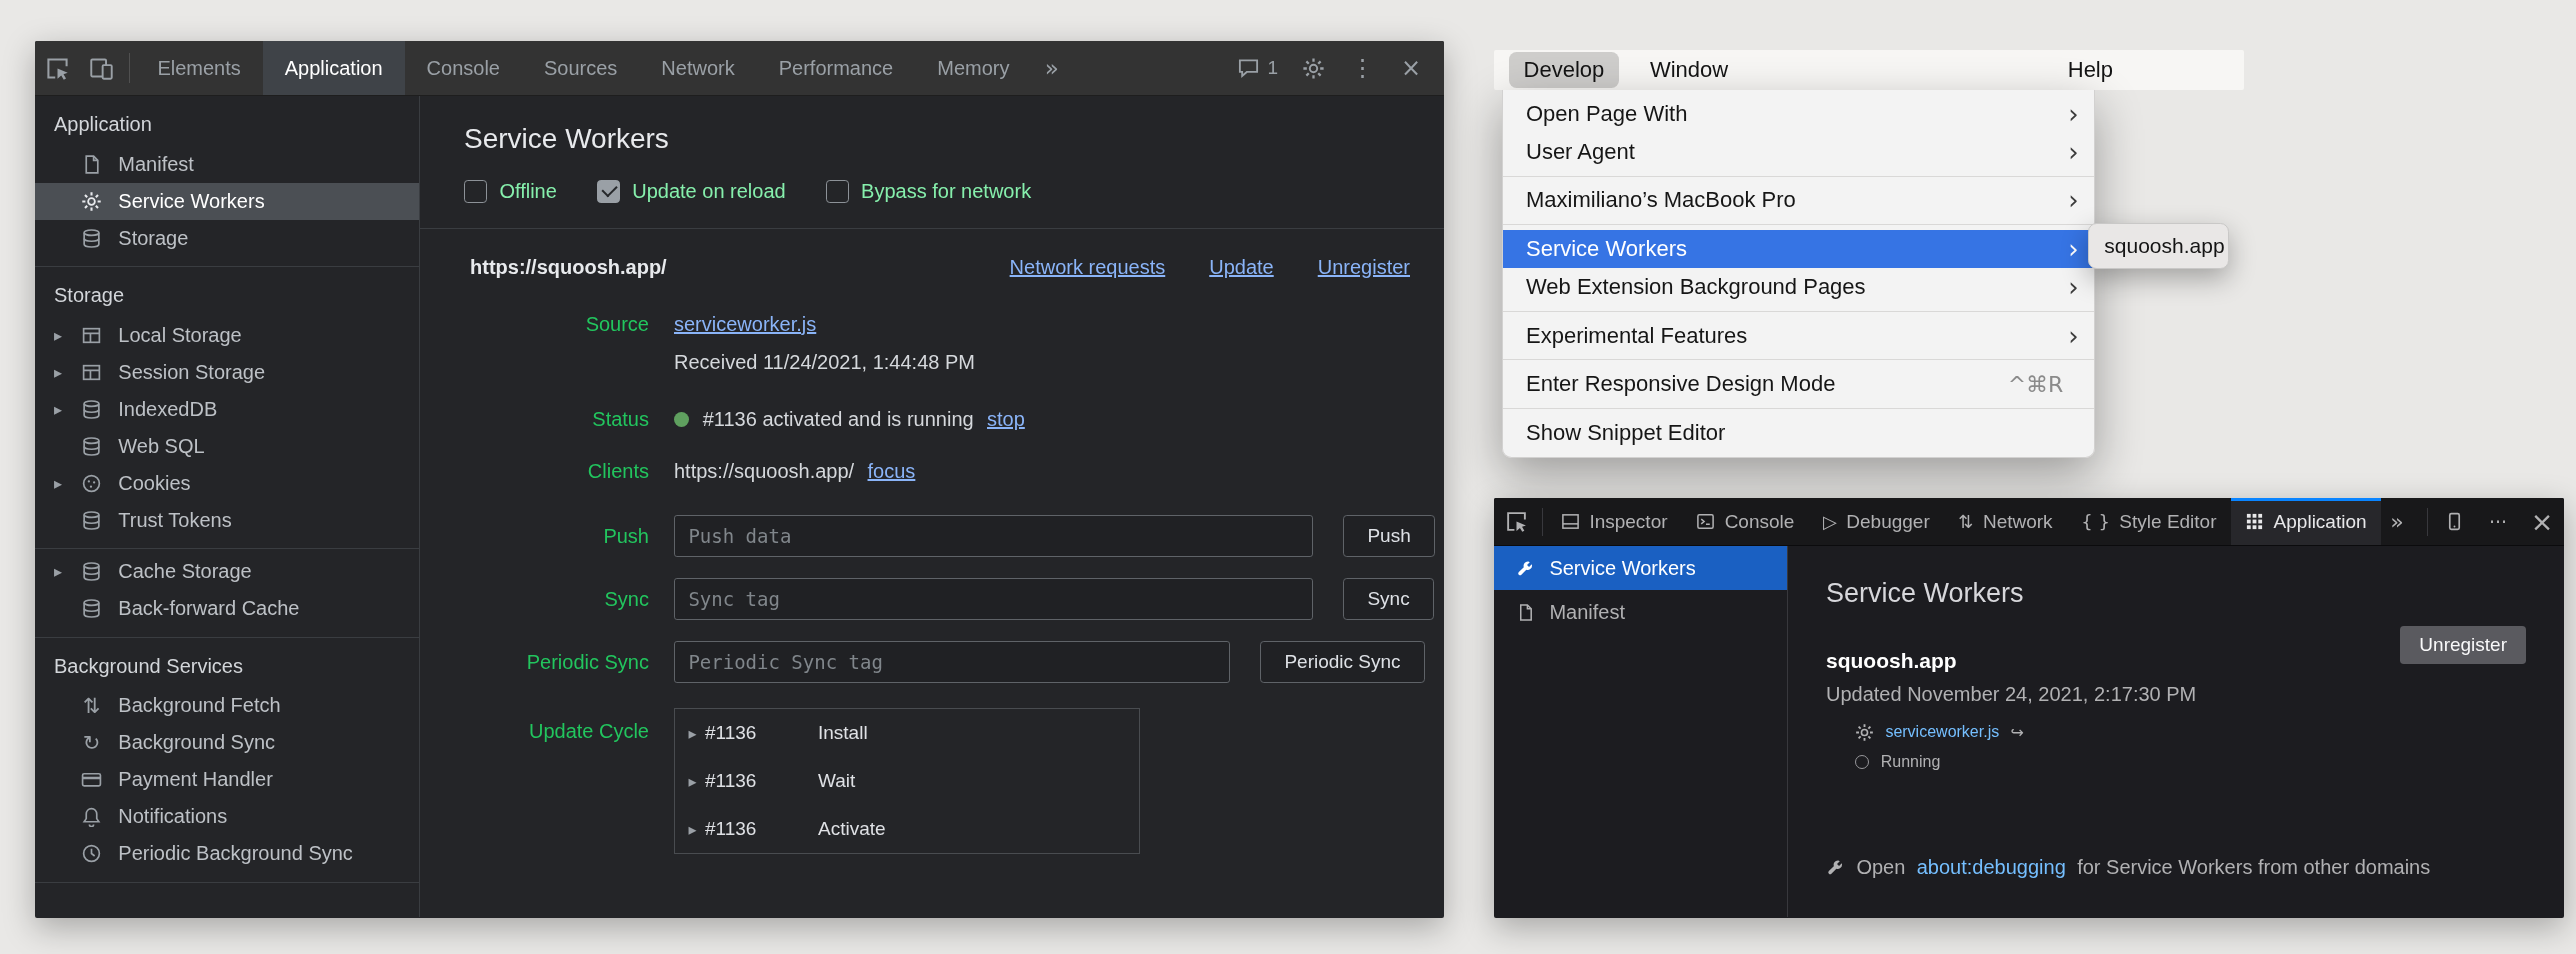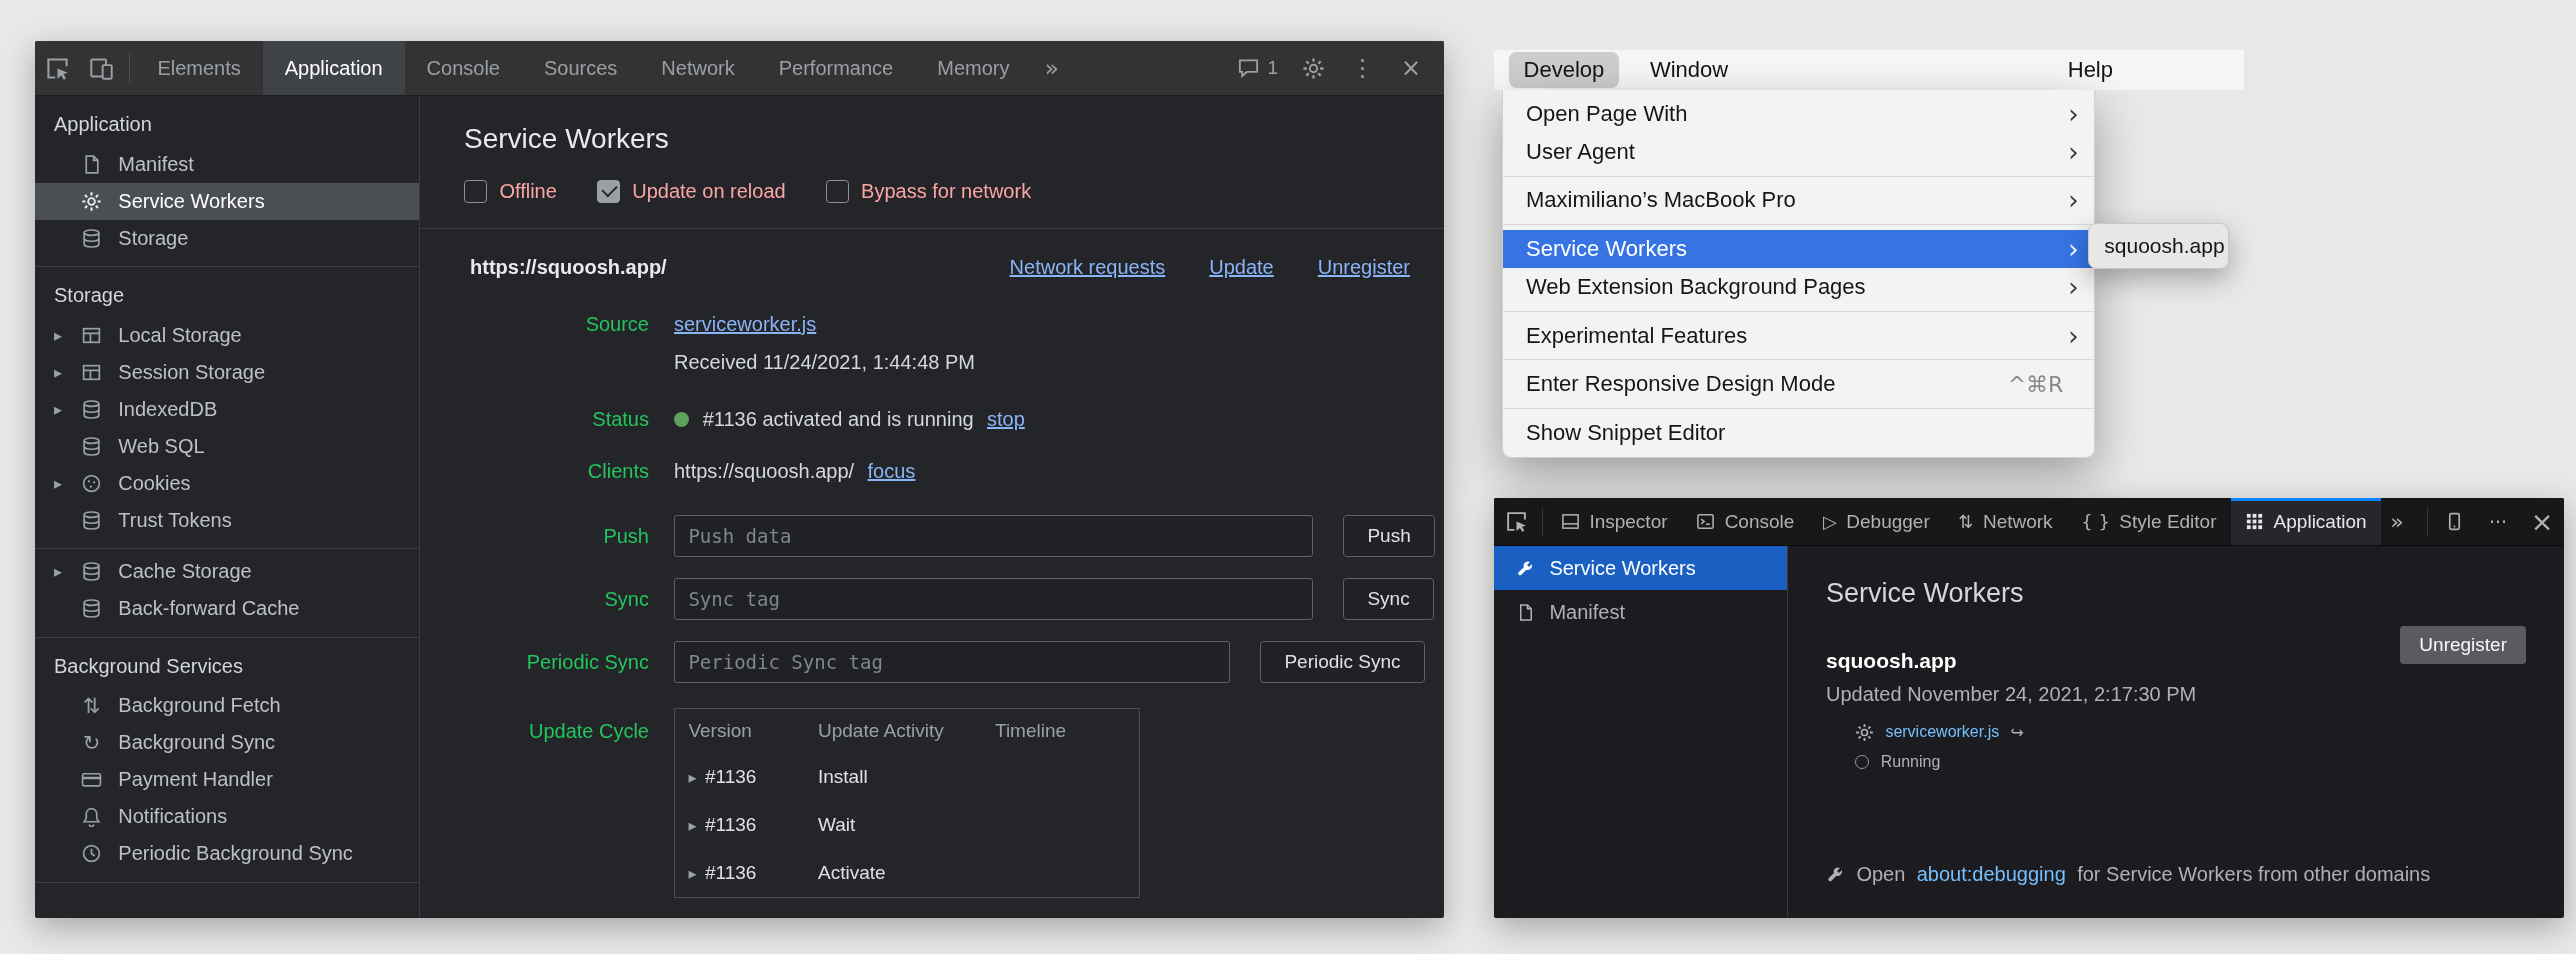--- a/index.html
+++ b/index.html
@@ -30,21 +30,21 @@
   .cs-row .tri{width:25px;flex:none;font-size:16px;color:#9aa0a6}
   .cs-row .sp{width:25px;flex:none}
   .cs-row .ic-w{width:25px;height:25px;margin-right:14.3px;flex:none;display:flex;align-items:center;justify-content:center;color:#9aa0a6}
   .cs-row.sel .ic-w{color:#e8eaed}
   .cs-row .gl{width:25px;margin-right:14.3px;flex:none;text-align:center;font-size:21px;color:#9aa0a6}
 
   .cm{flex:1;display:flex;flex-direction:column;font-size:20px;color:#d5d8dc;overflow:hidden}
   .cm-head{padding:27px 34px 25px 44px;border-bottom:1px solid #3a3d41}
   .cm-title{font-size:28px;font-weight:400;color:#e8eaed}
   .cm-checks{display:flex;gap:40px;margin-top:25px;align-items:center}
-  .chk{display:flex;align-items:center;gap:12.4px;color:#fca5a5}
+  .chk{display:flex;align-items:center;gap:12.4px;color:#86efac}
   .chk .box{width:23px;height:23px;border:1.9px solid #8d9298;border-radius:3.8px;position:relative;flex:none}
   .chk.checked .box{background:#9aa0a6;border-color:#9aa0a6}
   .chk.checked .box::after{content:"";position:absolute;left:6.7px;top:1px;width:6.7px;height:12.4px;border:solid #26282b;border-width:0 2.9px 2.9px 0;transform:rotate(45deg)}
   .cm-bodyc{flex:1;overflow:hidden}
   .origin-row{margin-top:27px;padding:0 34px 0 50px;display:flex;align-items:center;justify-content:space-between}
   .origin{font-weight:700;color:#e8eaed}
   .hlinks{display:flex;gap:44px}
   .lnk{color:#8ab4f8;text-decoration:underline;cursor:pointer}
   .row{display:flex;align-items:center}
   .lab{width:229px;flex:none;text-align:right;color:#22c55e}
@@ -107,21 +107,21 @@
   .fs-row .ic-w{width:21px;height:21px;display:flex;align-items:center;justify-content:center}
   .fmain{flex:1;position:relative;padding:32px 38px;overflow:hidden}
   .fm-title{font-size:27px;color:#d7d7db;font-weight:400}
   .fm-origin{margin-top:40px;font-size:21px;font-weight:700;color:#fff}
   .fm-updated{margin-top:9.5px;font-size:20px;color:#b1b1b3}
   .fm-unreg{position:absolute;top:80px;right:38px;height:38px;padding:0 19px;background:#5a5a5f;color:#f9f9fa;border-radius:3.8px;display:flex;align-items:center;font-size:19px;border:none}
   .fm-worker{margin-top:17px;margin-left:29px;display:flex;align-items:center;gap:11.4px}
   .flnk{color:#75bfff;cursor:pointer}
   .fm-run{margin-top:11.4px;margin-left:29px;display:flex;align-items:center;gap:11.4px}
   .ring{width:14.3px;height:14.3px;border:1.9px solid #97979b;border-radius:50%;flex:none}
-  .fm-foot{position:absolute;left:38px;bottom:31px;display:flex;align-items:center;gap:11.4px;font-size:20px;color:#b1b1b3;white-space:nowrap}
+  .fm-foot{position:absolute;left:38px;bottom:38px;display:flex;align-items:center;gap:11.4px;font-size:20px;color:#b1b1b3;white-space:nowrap}
 </style>
 </head>
 <body>
 
 <svg width="0" height="0" style="position:absolute">
   <defs>
     <symbol id="i-page" viewBox="0 0 20 20">
         <path d="M5 2h7l4 4v12H5z" fill="none" stroke="currentColor" stroke-width="1.6"></path>
         <path d="M12 2v4h4" fill="none" stroke="currentColor" stroke-width="1.6"></path>
       </symbol>
@@ -476,25 +476,20 @@
           <span class="val">
             <input class="tin w2" placeholder="Periodic Sync tag" style="">
             <button class="cbtn">Periodic Sync</button>
           </span>
         </div>
 
         <div class="row r-cycle">
           <span class="lab">Update Cycle</span>
           <span class="val">
             <div class="uc-table">
-              <div class="uc-h">
-                <span class="uc-c1">Version</span>
-                <span>Update Activity</span>
-                <span>Timeline</span>
-              </div>
               <div class="uc-r">
                 <span class="uc-c1">
                   <span class="tri g">▸</span>
                   <span>#1136</span>
                 </span>
                 <span>Install</span>
                 <span><span class="tick"></span></span>
               </div>
               <div class="uc-r">
                 <span class="uc-c1">

